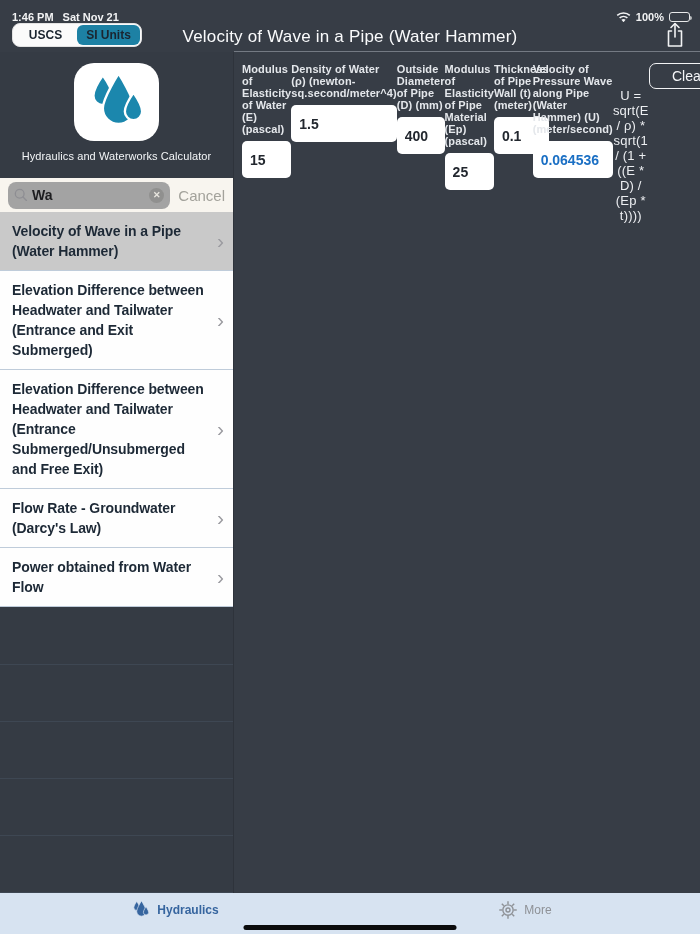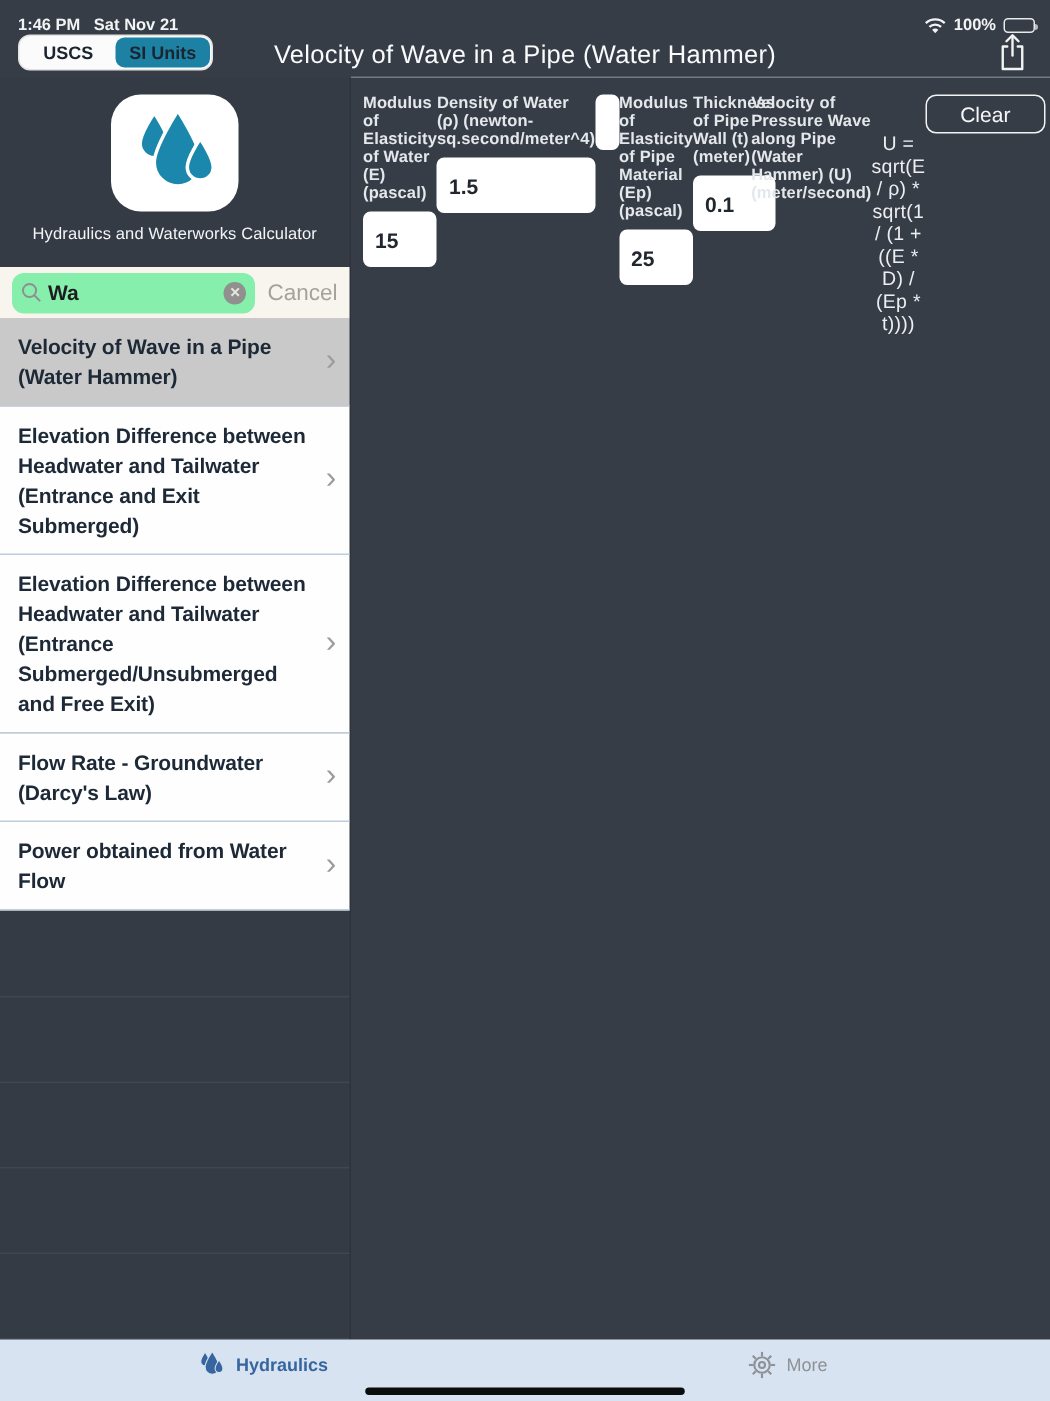--- a/index.html
+++ b/index.html
@@ -53,21 +53,21 @@
   .logo-card {
     width:85px; height:85px; background:#fff; border-radius:20px;
     margin:11px auto 0; display:flex; align-items:center; justify-content:center;
   }
   .app-caption { text-align:center; font-size:11px; font-weight:400; color:#f3f5f7; margin-top:9px; letter-spacing:.1px; }
   .search-row {
     margin-top:16px; background:#f8f5ef; height:37px;
     display:flex; align-items:center; padding:0 8px; gap:8px;
   }
   .search-field {
-    flex:1; height:27px; background:#86efac; border-radius:8px;
+    flex:1; height:27px; background:#a3a3a3; border-radius:8px;
     display:flex; align-items:center; padding:0 6px; gap:4px; min-width:0;
   }
   .search-field input {
     flex:1; min-width:0; border:none; background:transparent; outline:none;
     font-size:14px; font-weight:700; color:#1d1d1f; font-family:"Liberation Sans", sans-serif;
   }
   .clear-circle {
     width:15px; height:15px; border-radius:50%; background:#90908f; color:#e9e7e0;
     font-size:9px; line-height:15px; text-align:center; font-weight:700; border:none; flex:none;
   }
@@ -240,37 +240,39 @@
       <label class="field-label">Modulus of Elasticity of Water (E) (pascal)</label>
       <input type="text" value="15" style="">
     </div>
 
     <div class="field">
       <label class="field-label">Density of Water (ρ) (newton-sq.second/meter^4)</label>
       <input type="text" value="1.5" style="">
     </div>
 
     <div class="field">
+      <label class="field-label">Outside Diameter of Pipe (D) (mm)</label>
       <input type="text" value="400" style="">
     </div>
 
     <div class="field">
       <label class="field-label">Modulus of Elasticity of Pipe Material (Ep) (pascal)</label>
       <input type="text" value="25" style="">
     </div>
 
     <div class="field">
       <label class="field-label">Thickness of Pipe Wall (t) (meter)</label>
       <input type="text" value="0.1" style="">
     </div>
 
     <div class="detail-sep"></div>
 
     <div class="field">
       <label class="field-label">Velocity of Pressure Wave along Pipe (Water Hammer) (U) (meter/second)</label>
+      <input type="text" class="result-value" value="0.064536" style="">
     </div>
 
     <div class="formula">U = sqrt(E / ρ) *  sqrt(1 / (1 + ((E * D) / (Ep * t))))</div>
 
     <div class="clear-row">
       <button class="clear-btn">Clear</button>
     </div>
   </section>
 </div>
 

